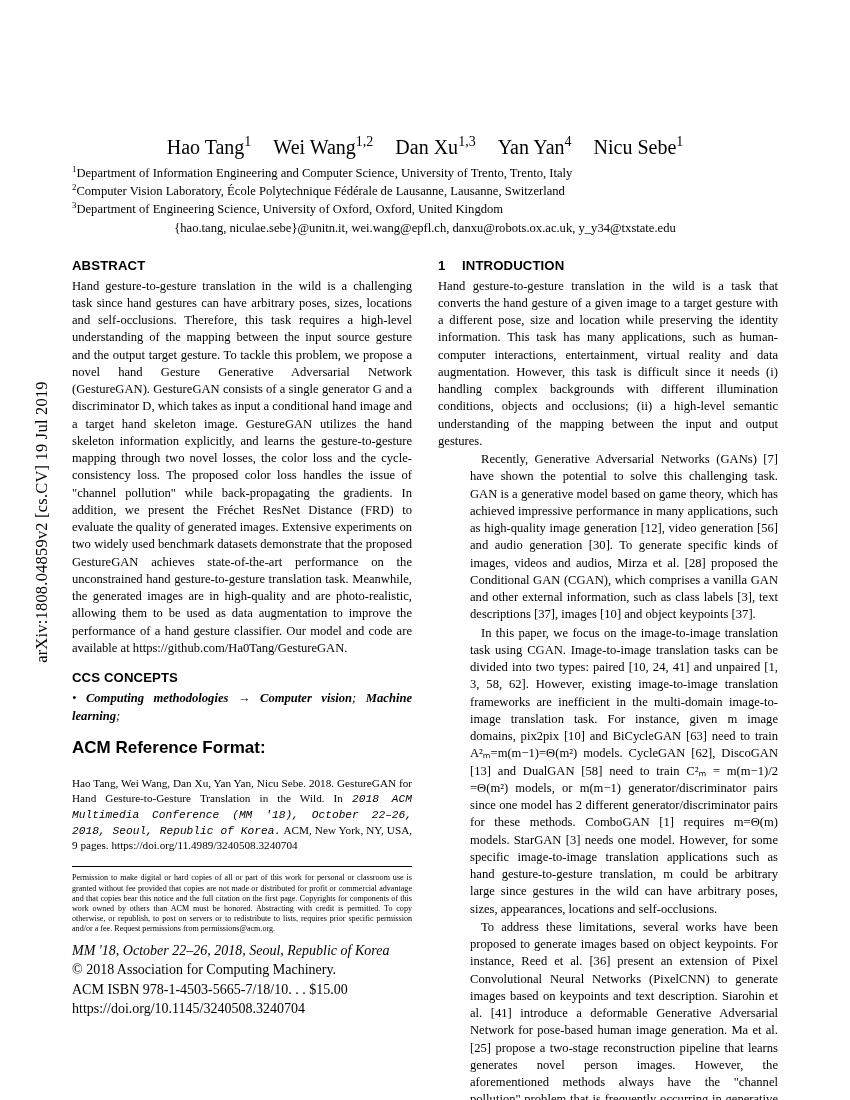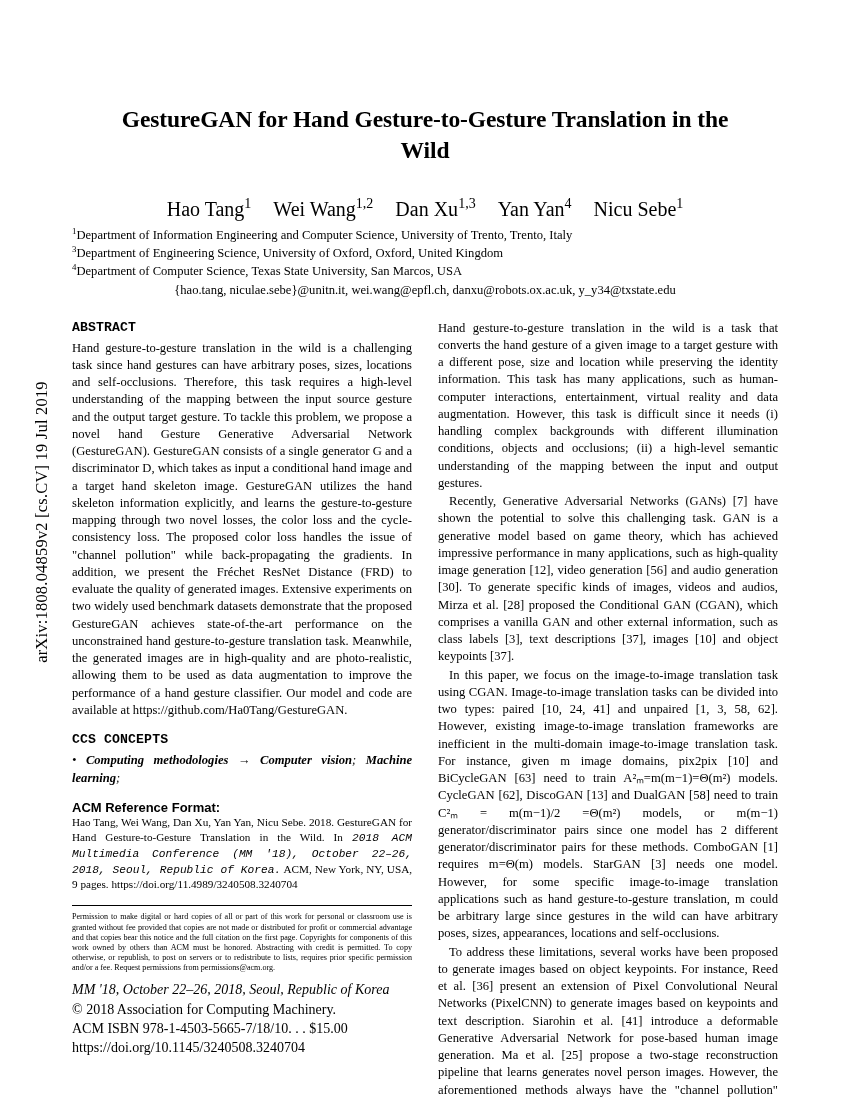--- a/index.html
+++ b/index.html
@@ -71,59 +71,59 @@
   }
 
   .columns {
     margin-top: 22px;
     display: flex;
     gap: 26px;
   }
   .col { width: 340px; }
 
   h2.sec {
-    font-family: Liberation Mono, monospace;
+    font-family: Liberation Sans, sans-serif;
     font-size: 13.2px;
     font-weight: bold;
     margin: 0 0 5px 0;
     letter-spacing: 0.1px;
   }
   h2.sec.num { }
   .sec-num { display: inline-block; width: 24px; }
 
   p.body {
     font-size: 12.6px;
     line-height: 1.37;
     text-align: justify;
     margin: 0 0 0 0;
     text-indent: 0;
     hyphens: auto;
   }
-  p.body + p.body { text-indent: 11px; margin-top: 1px; }
+  p.body + p.body { text-indent: 11px; margin-top: 1px; margin-left: 32px; }
 
   .blk { margin-bottom: 13px; }
 
   .ccs {
     font-size: 12.6px;
     line-height: 1.38;
     text-align: justify;
     font-style: italic;
   }
   .ccs b { font-weight: bold; }
 
   .kw {
     font-size: 12.6px;
     line-height: 1.38;
   }
 
   .acmref-title {
     font-family: "Liberation Sans", sans-serif;
-    font-size: 13px;
+    font-size: 17px;
     font-weight: bold;
-    margin-bottom: 0;
+    margin-bottom: 18px;
   }
   .acmref {
     font-size: 11.2px;
     line-height: 1.33;
     text-align: justify;
   }
   .acmref i { font-style: italic; font-family: Liberation Mono, monospace; }
 
   .rule {
     border: none;
@@ -145,30 +145,29 @@
 </style>
 </head>
 <body>
 
 <div class="page">
 
   <div class="arxiv-stamp">arXiv:1808.04859v2  [cs.CV]  19 Jul 2019</div>
 
   <div class="content">
 
-    <div class="title">GestureGAN for Hand Gesture-to-Gesture Translation in the Wild</div>
 
     <div class="authors">
       <span><span>Hao Tang</span><sup>1</sup></span><span class="sep"></span><span><span>Wei Wang</span><sup>1,2</sup></span><span class="sep"></span><span><span>Dan Xu</span><sup>1,3</sup></span><span class="sep"></span><span><span>Yan Yan</span><sup>4</sup></span><span class="sep"></span><span><span>Nicu Sebe</span><sup>1</sup></span>
     </div>
 
     <div class="affils">
       <div><sup>1</sup><span>Department of Information Engineering and Computer Science, University of Trento, Trento, Italy</span></div>
+      <div><sup>2</sup><span>Computer Vision Laboratory, École Polytechnique Fédérale de Lausanne, Lausanne, Switzerland</span></div>
       <div><sup>3</sup><span>Department of Engineering Science, University of Oxford, Oxford, United Kingdom</span></div>
-      <div><sup>4</sup><span>Department of Computer Science, Texas State University, San Marcos, USA</span></div>
     </div>
 
     <div class="emails">{hao.tang, niculae.sebe}@unitn.it, wei.wang@epfl.ch, danxu@robots.ox.ac.uk, y_y34@txstate.edu</div>
 
     <div class="columns">
 
       <div class="col">
 
         <div class="blk">
           <h2 class="sec">ABSTRACT</h2>
@@ -193,20 +192,21 @@
           <div><i>MM '18, October 22–26, 2018, Seoul, Republic of Korea</i></div>
           <div>© 2018 Association for Computing Machinery.</div>
           <div>ACM ISBN 978-1-4503-5665-7/18/10. . . $15.00</div>
           <div>https://doi.org/10.1145/3240508.3240704</div>
         </div>
 
       </div>
 
       <div class="col">
 
+        <h2 class="sec num"><span class="sec-num">1</span><span>INTRODUCTION</span></h2>
 
         <p class="body">Hand gesture-to-gesture translation in the wild is a task that converts the hand gesture of a given image to a target gesture with a different pose, size and location while preserving the identity information. This task has many applications, such as human-computer interactions, entertainment, virtual reality and data augmentation. However, this task is difficult since it needs (i) handling complex backgrounds with different illumination conditions, objects and occlusions; (ii) a high-level semantic understanding of the mapping between the input and output gestures.</p>
         <p class="body">Recently, Generative Adversarial Networks (GANs) [7] have shown the potential to solve this challenging task. GAN is a generative model based on game theory, which has achieved impressive performance in many applications, such as high-quality image generation [12], video generation [56] and audio generation [30]. To generate specific kinds of images, videos and audios, Mirza et al. [28] proposed the Conditional GAN (CGAN), which comprises a vanilla GAN and other external information, such as class labels [3], text descriptions [37], images [10] and object keypoints [37].</p>
         <p class="body">In this paper, we focus on the image-to-image translation task using CGAN. Image-to-image translation tasks can be divided into two types: paired [10, 24, 41] and unpaired [1, 3, 58, 62]. However, existing image-to-image translation frameworks are inefficient in the multi-domain image-to-image translation task. For instance, given m image domains, pix2pix [10] and BiCycleGAN [63] need to train A²ₘ=m(m−1)=Θ(m²) models. CycleGAN [62], DiscoGAN [13] and DualGAN [58] need to train C²ₘ = m(m−1)/2 =Θ(m²) models, or m(m−1) generator/discriminator pairs since one model has 2 different generator/discriminator pairs for these methods. ComboGAN [1] requires m=Θ(m) models. StarGAN [3] needs one model. However, for some specific image-to-image translation applications such as hand gesture-to-gesture translation, m could be arbitrary large since gestures in the wild can have arbitrary poses, sizes, appearances, locations and self-occlusions.</p>
         <p class="body">To address these limitations, several works have been proposed to generate images based on object keypoints. For instance, Reed et al. [36] present an extension of Pixel Convolutional Neural Networks (PixelCNN) to generate images based on keypoints and text description. Siarohin et al. [41] introduce a deformable Generative Adversarial Network for pose-based human image generation. Ma et al. [25] propose a two-stage reconstruction pipeline that learns generates novel person images. However, the aforementioned methods always have the "channel pollution" problem that is frequently occurring in generative models such as PG² [24] leading to blurred generated images. To solve this issue, in this paper, we propose</p>
 
       </div>
 
     </div>
   </div>

